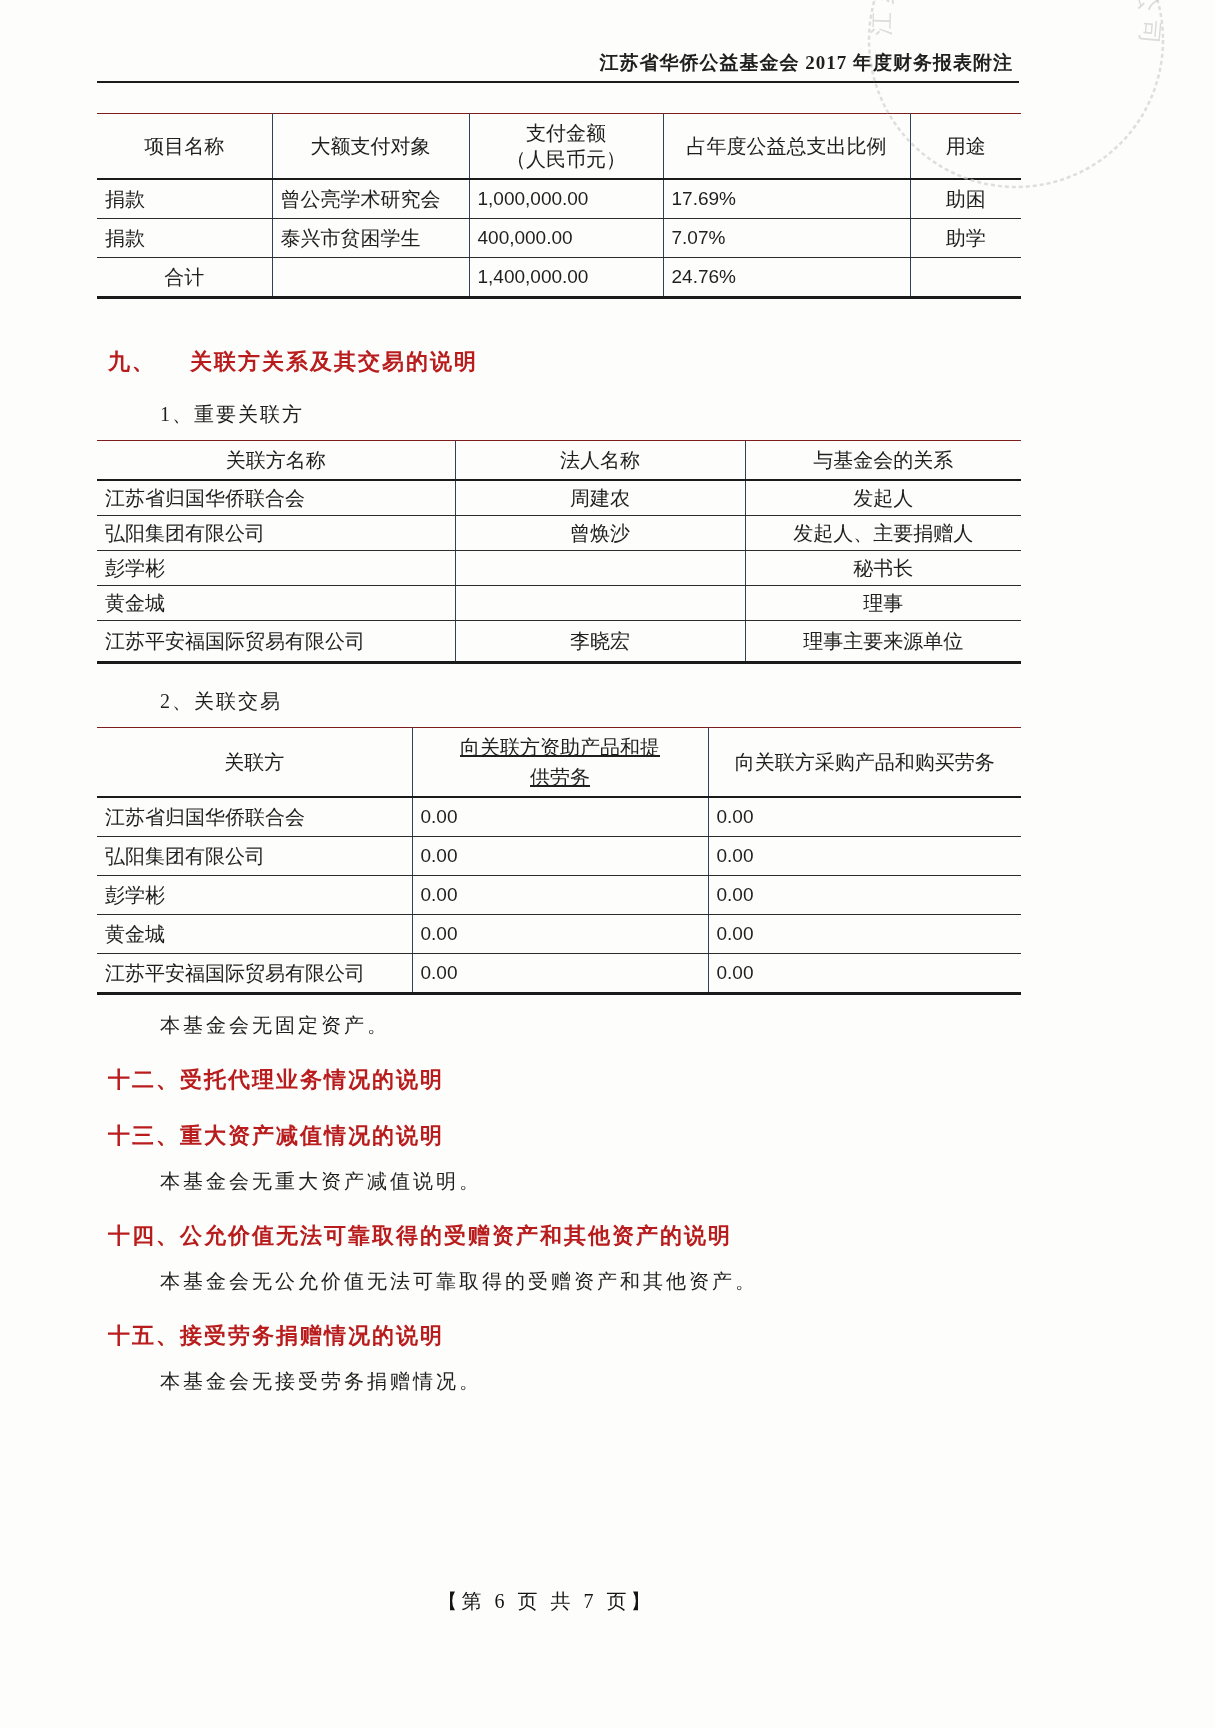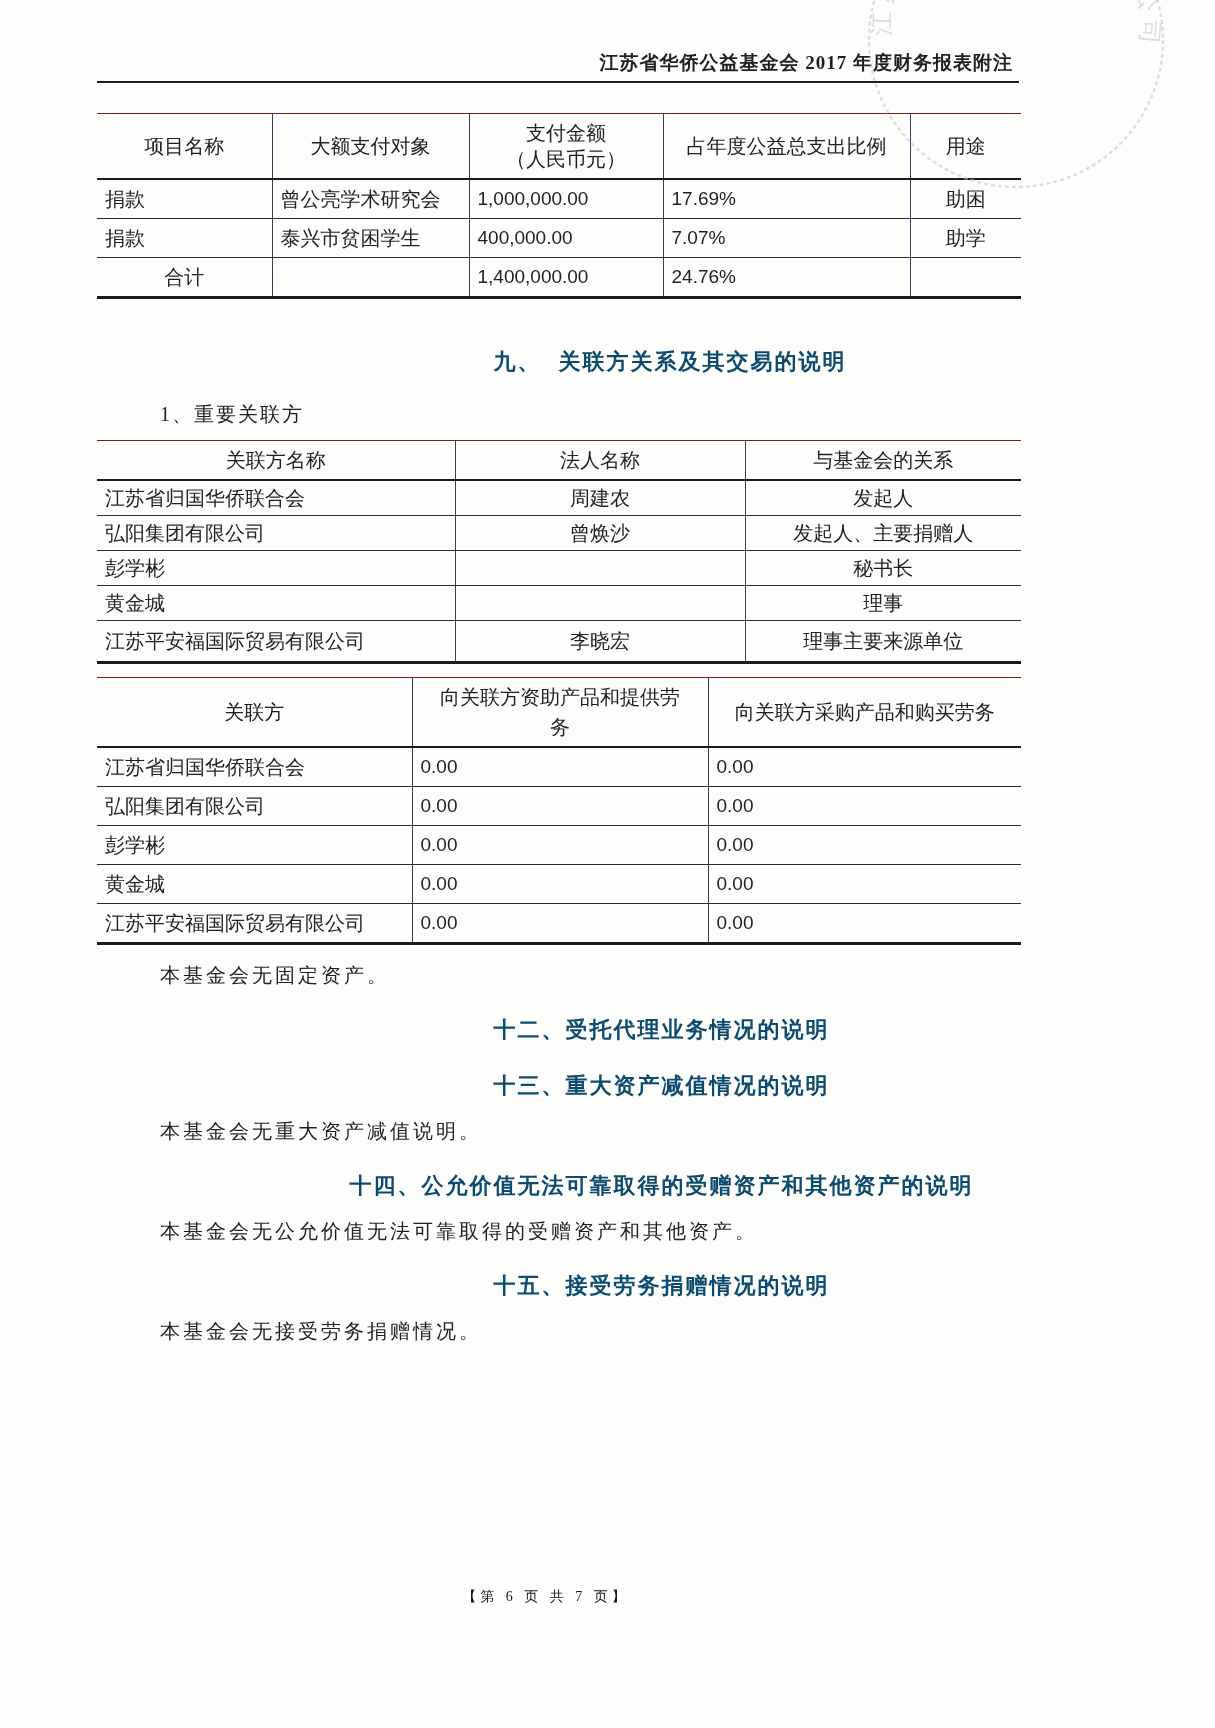--- a/index.html
+++ b/index.html
@@ -53,47 +53,47 @@
   .t-pay td { height:38px; }
   .t-pay td.ratio { padding-right:68px; }
   
   .t-rel { margin-top:13px; }
   .t-rel th { height:36px; }
   .t-rel td { height:34px; }
   .t-rel tbody tr:last-child td { height:40px; }
   
   .t-trx { margin-top:13px; }
   .t-trx th { height:66px; line-height:30px; }
-  .t-trx th.pad-wide { padding:0 20px; }
+  .t-trx th.pad-wide { padding:0 40px;text-decoration:underline; }
   .t-trx th.pad-slim { padding:0 16px; }
   .t-trx td { height:38px; }
   .t-trx td.mid { padding-right:52px; }
   .t-trx td.last { padding-right:72px; }
   
   .sec-head {
     margin:26px 0 0 108px;
     font-family:"Liberation Sans","DejaVu Sans",sans-serif;
     font-size:22px; font-weight:bold; letter-spacing:2px;
-    line-height:30px; color:#0c4a6e;text-align:center;
+    line-height:30px; color:#b91c1c;
   }
   .sec-head .num.wide { display:inline-block; width:82px; }
   .sec-head.big-gap { margin-top:48px; }
   .subhead {
     margin:24px 0 0 160px;
     font-size:20px; letter-spacing:2px; line-height:26px;
   }
   .para {
     margin:16px 0 0 160px;
     font-size:20px; letter-spacing:3px; line-height:28px;
   }
   .sections .para { margin-top:16px; }
   
   .footer {
     position:absolute; top:1588px; left:0; width:1092px;
-    text-align:center; font-size:14px; letter-spacing:4px; color:#141414;
+    text-align:center; font-size:20px; letter-spacing:4px; color:#141414;
   }
 </style>
 </head>
 <body>
 
 <div class="page">
 
   <svg class="stamp" viewBox="0 0 330 330">
     <defs>
       <path id="arcPath" d="M 36 152 A 126 126 0 1 1 286 152"></path>
@@ -193,20 +193,21 @@
         <td class="center">理事</td>
       </tr>
       <tr>
         <td>江苏平安福国际贸易有限公司</td>
         <td class="center">李晓宏</td>
         <td class="center">理事主要来源单位</td>
       </tr>
     </tbody>
   </table>
 
+  <div class="subhead">2、关联交易</div>
 
   <table class="t-trx">
     <colgroup>
         <col style="width:315px">
         <col style="width:296px">
         <col style="width:313px">
       </colgroup>
     <thead>
       <tr>
         <th>关联方</th>

